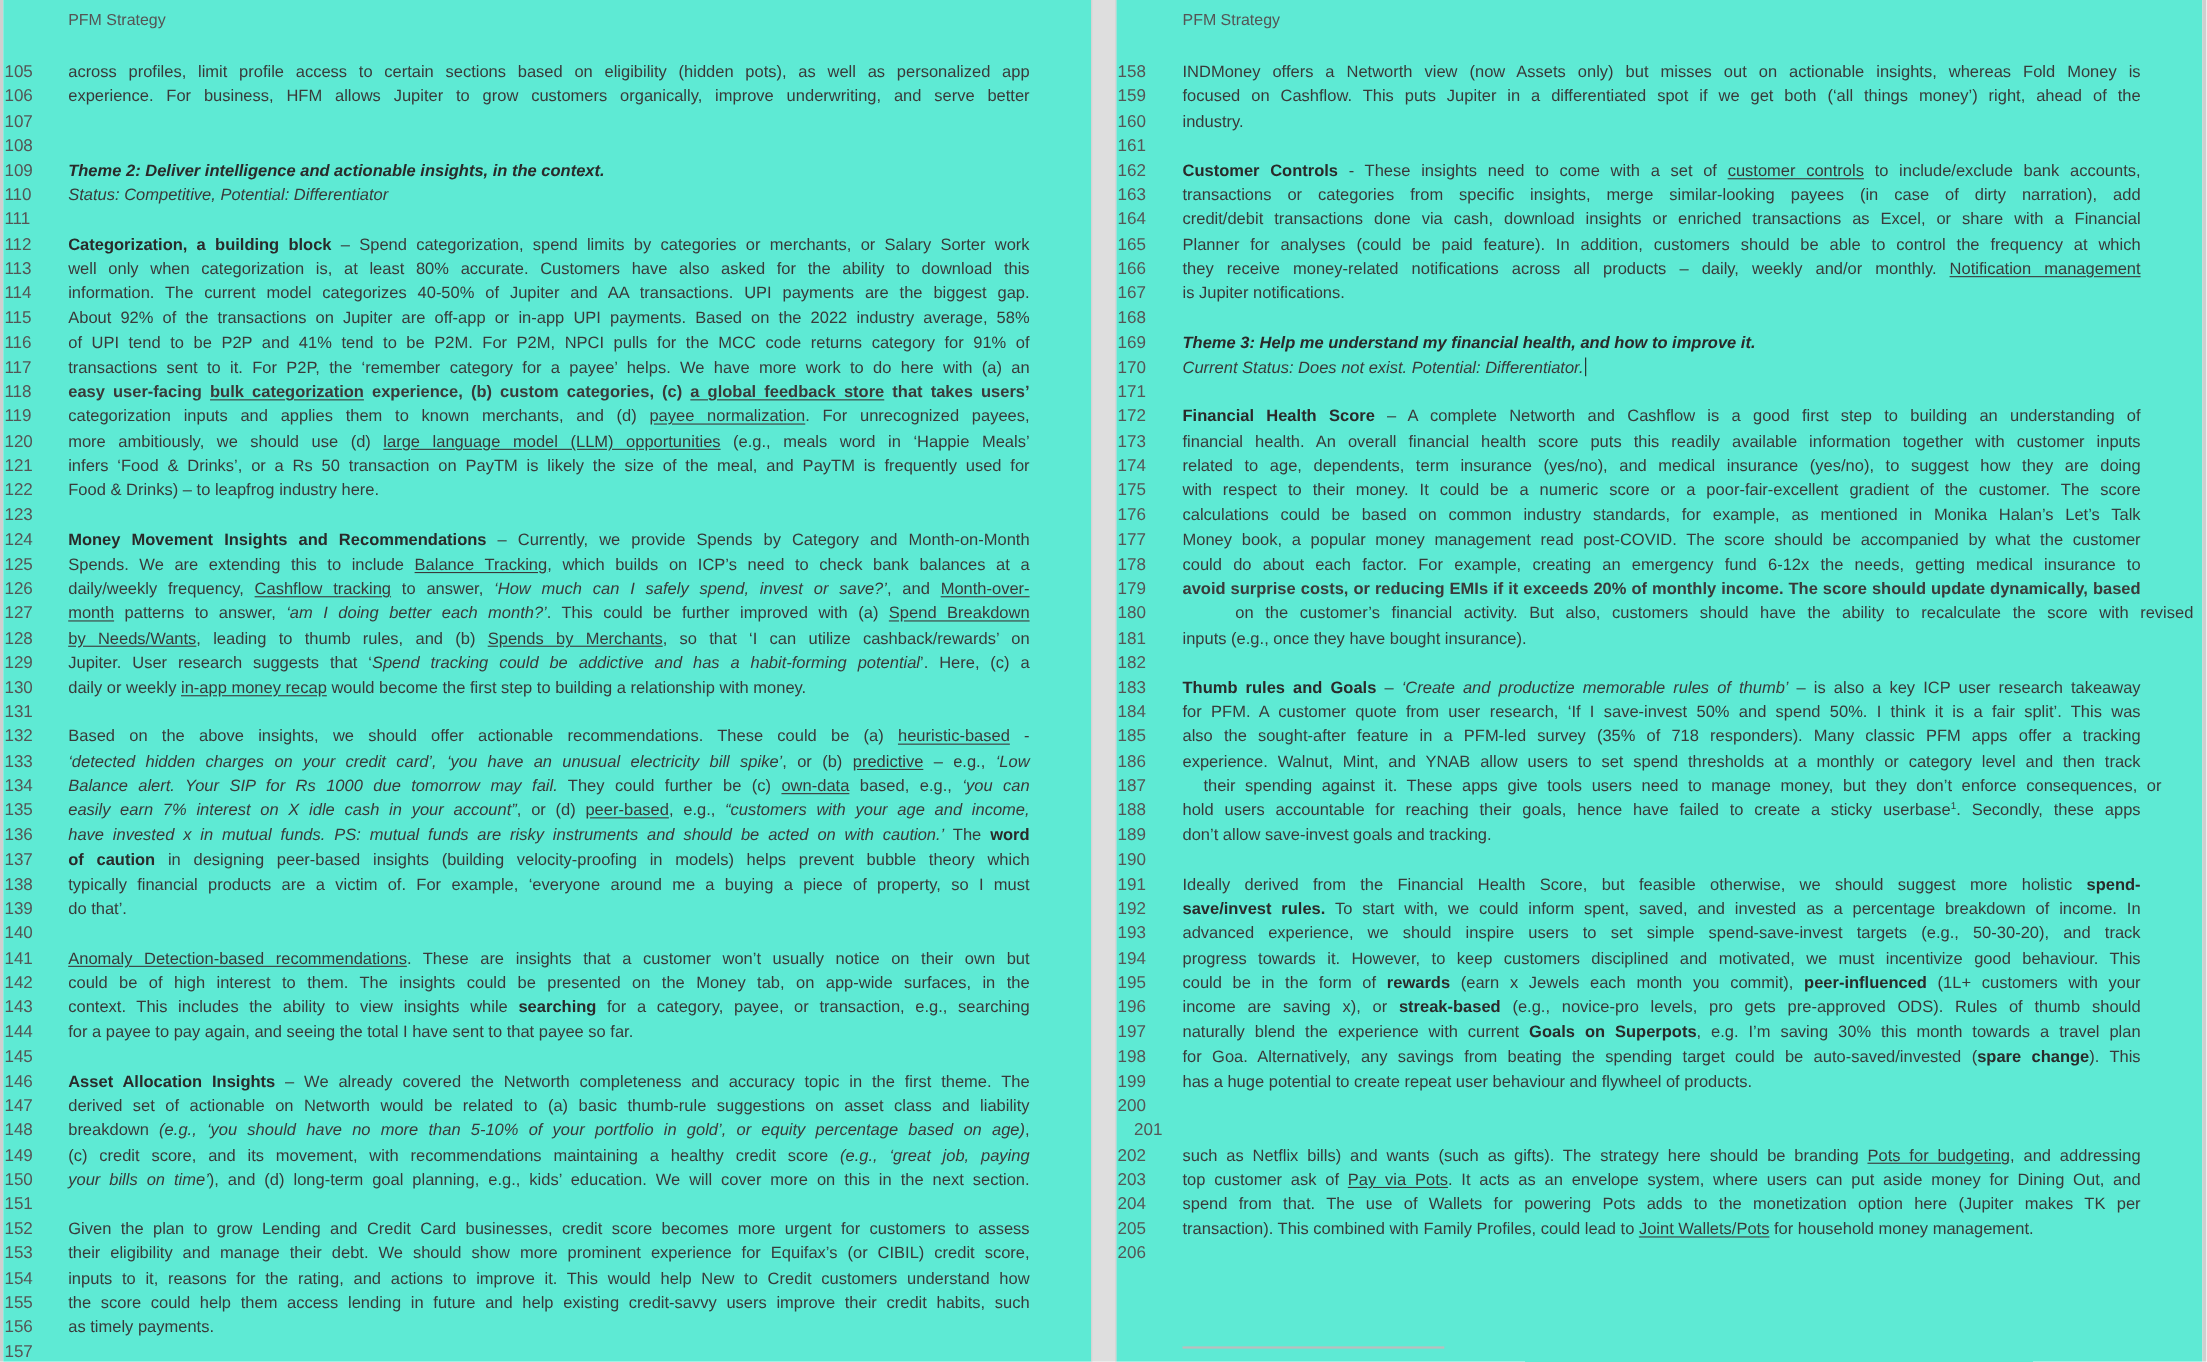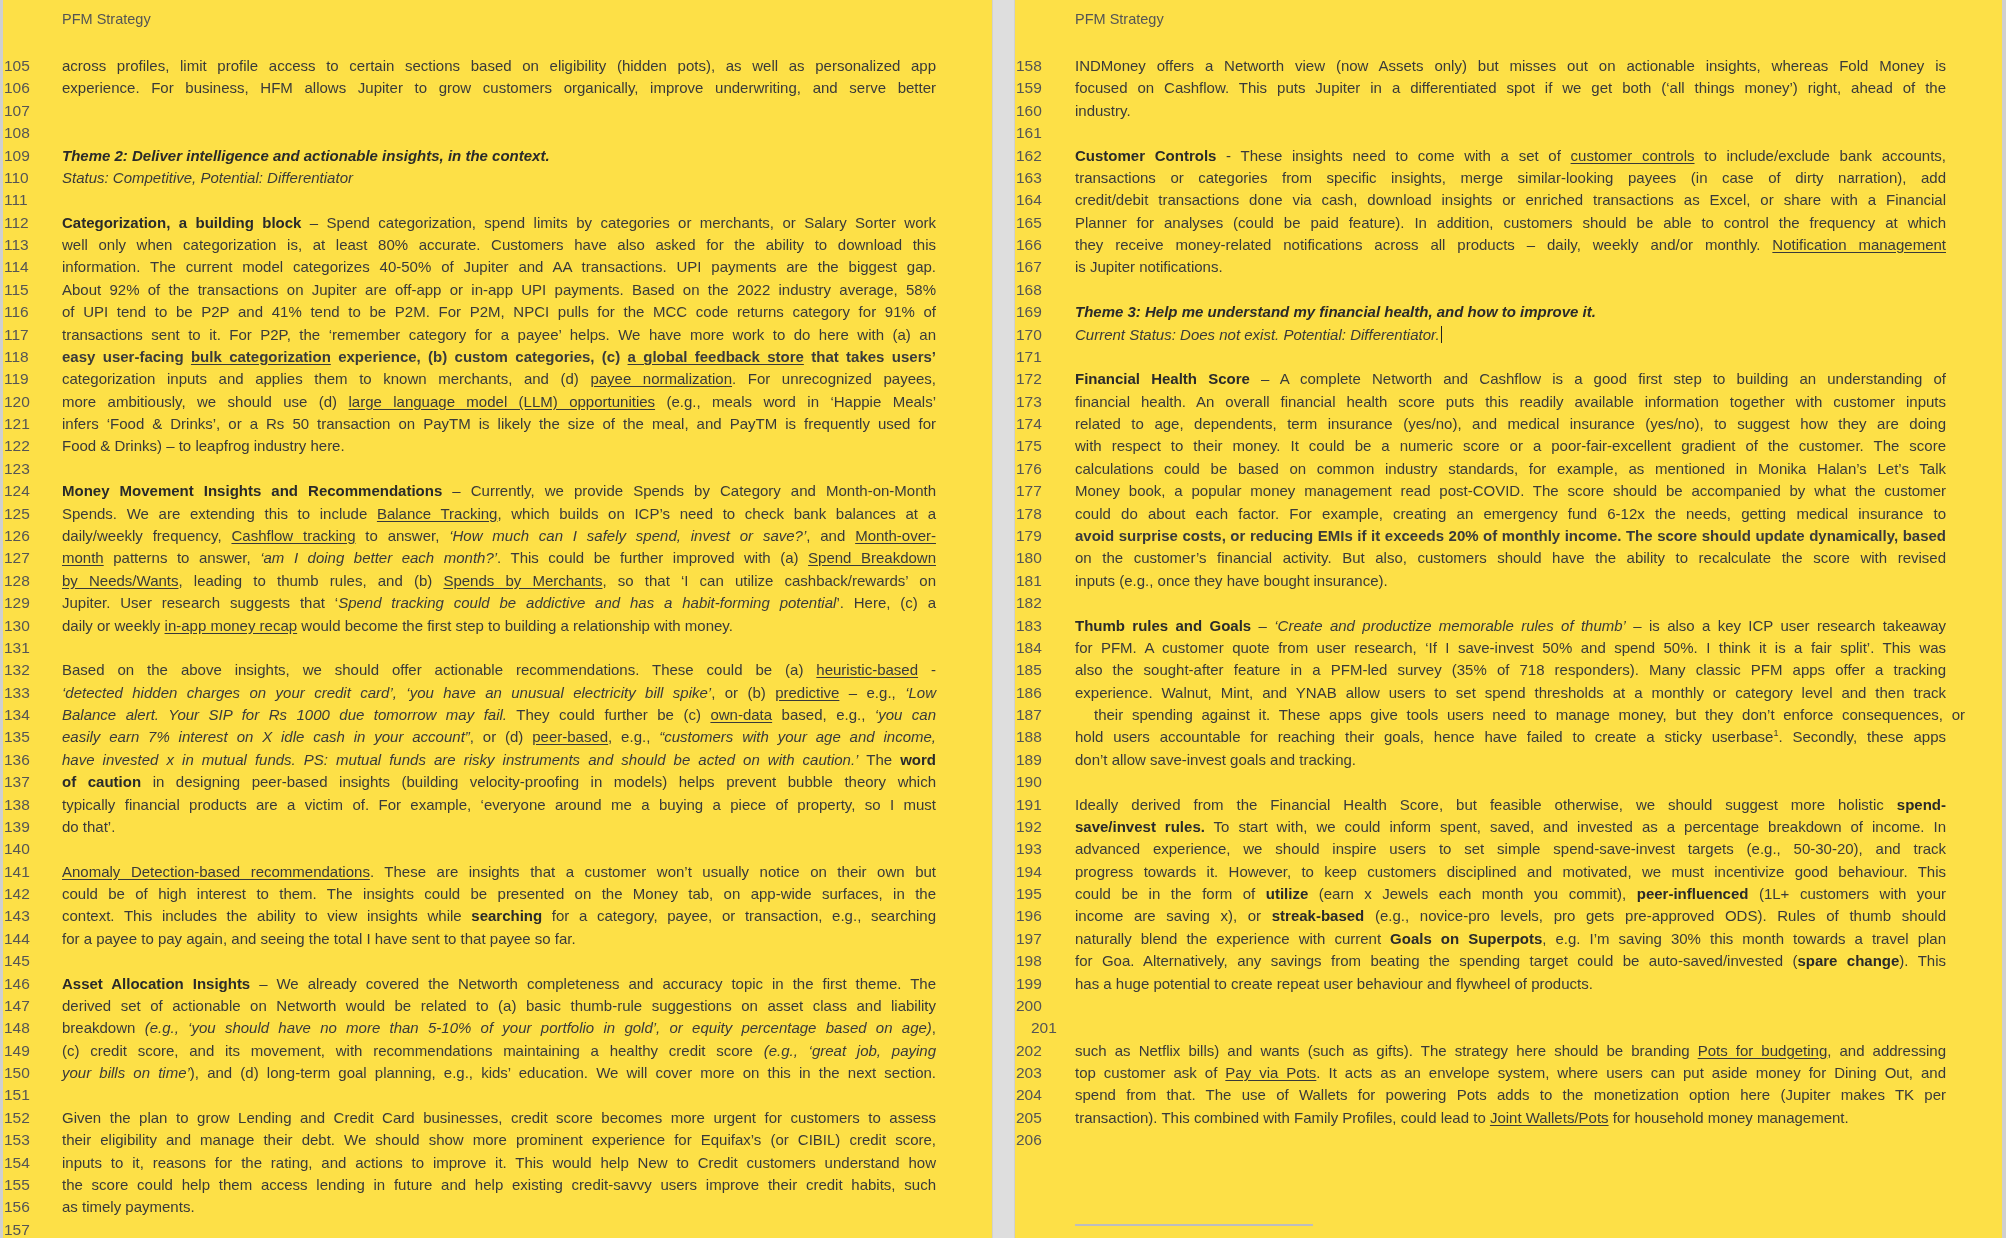--- a/index.html
+++ b/index.html
@@ -5,21 +5,21 @@
   html, body { margin: 0; padding: 0; }
   body {
     width: 2006px; height: 1238px; overflow: hidden; position: relative;
     background: #ffffff;
     font-family: "Liberation Sans", sans-serif;
     color: #3a3a3a;
   }
   .edge-left { position: absolute; left: 0; top: 0; width: 3px; height: 1238px; background: #cfcfcf; }
   .edge-right { position: absolute; left: 2002px; top: 0; width: 4px; height: 1238px; background: #cfcfcf; }
   .gutter { position: absolute; left: 992px; top: 0; width: 23px; height: 1238px; background: #dedede; border-left: 1px solid #d0d0d0; border-right: 1px solid #d0d0d0; box-sizing: border-box; }
-  .page { position: absolute; top: 0; height: 1238px; background: #fde047; }
+  .page { position: absolute; top: 0; height: 1238px; background: #5eead4; }
   .page.left { left: 3px; width: 989px; }
   .page.right { left: 1015px; width: 987px; }
   .running-header { position: absolute; top: 11px; font-size: 14.5px; color: #555; }
   .page.left .running-header { left: 59px; }
   .page.right .running-header { left: 60px; }
   .line { position: absolute; height: 22px; line-height: 22px; font-size: 15px; white-space: nowrap; }
   .ln { position: absolute; left: 0; width: 36px; font-size: 15.5px; color: #555; text-align: left; }
   .page.left .ln { left: 1px; }
   .page.right .ln { left: 1px; }
   .txt { position: absolute; white-space: nowrap; }
@@ -342,21 +342,21 @@
       <div class="line" style="top: 502.6px; left: 0px; width: 100%;">
         <span class="ln">178</span>
         <span class="txt just" style="white-space: normal;"><span>could do about each factor. For example, creating an emergency fund 6-12x the needs, getting medical insurance to</span></span>
       </div>
       <div class="line" style="top: 524.98px; left: 0px; width: 100%;">
         <span class="ln">179</span>
         <span class="txt just" style="white-space: normal; font-weight: bold;"><span>avoid surprise costs, or reducing EMIs if it exceeds 20% of monthly income. The score should update dynamically, based</span></span>
       </div>
       <div class="line" style="top: 547.36px; left: 0px; width: 100%;">
         <span class="ln">180</span>
-        <span class="txt just" style="white-space: normal;"><span>on the customer’s financial activity. But also, customers should have the ability to recalculate the score with revised</span></span>
+        <span class="txt just" style="white-space: normal; margin-left: 48px;"><span>on the customer’s financial activity. But also, customers should have the ability to recalculate the score with revised</span></span>
       </div>
       <div class="line" style="top: 569.74px; left: 0px; width: 100%;">
         <span class="ln">181</span>
         <span class="txt"><span>inputs (e.g., once they have bought insurance).</span></span>
       </div>
       <div class="line" style="top: 592.12px; left: 0px; width: 100%;">
         <span class="ln">182</span>
         <span class="txt"></span>
       </div>
       <div class="line" style="top: 614.5px; left: 0px; width: 100%;">
@@ -402,21 +402,21 @@
       <div class="line" style="top: 838.3px; left: 0px; width: 100%;">
         <span class="ln">193</span>
         <span class="txt just" style="white-space: normal;"><span>advanced experience, we should inspire users to set simple spend-save-invest targets (e.g., 50-30-20), and track</span></span>
       </div>
       <div class="line" style="top: 860.68px; left: 0px; width: 100%;">
         <span class="ln">194</span>
         <span class="txt just" style="white-space: normal;"><span>progress towards it. However, to keep customers disciplined and motivated, we must incentivize good behaviour. This</span></span>
       </div>
       <div class="line" style="top: 883.06px; left: 0px; width: 100%;">
         <span class="ln">195</span>
-        <span class="txt just" style="white-space: normal;"><span>could be in the form of </span><span class="b">utilize</span><span> (earn x Jewels each month you commit), </span><span class="b">peer-influenced</span><span> (1L+ customers with your</span></span>
+        <span class="txt just" style="white-space: normal;"><span>could be in the form of </span><span class="b">rewards</span><span> (earn x Jewels each month you commit), </span><span class="b">peer-influenced</span><span> (1L+ customers with your</span></span>
       </div>
       <div class="line" style="top: 905.44px; left: 0px; width: 100%;">
         <span class="ln">196</span>
         <span class="txt just" style="white-space: normal;"><span>income are saving x), or </span><span class="b">streak-based</span><span> (e.g., novice-pro levels, pro gets pre-approved ODS). Rules of thumb should</span></span>
       </div>
       <div class="line" style="top: 927.82px; left: 0px; width: 100%;">
         <span class="ln">197</span>
         <span class="txt just" style="white-space: normal;"><span>naturally blend the experience with current </span><span class="b">Goals on Superpots</span><span>, e.g. I’m saving 30% this month towards a travel plan</span></span>
       </div>
       <div class="line" style="top: 950.2px; left: 0px; width: 100%;">

